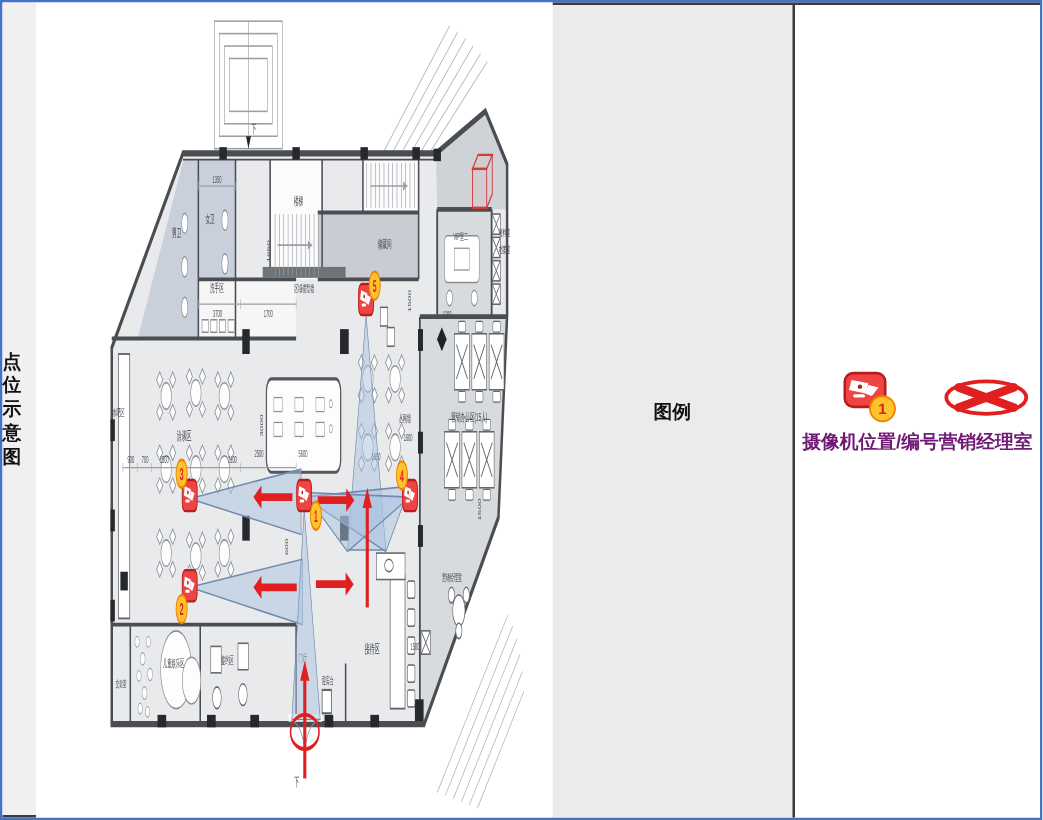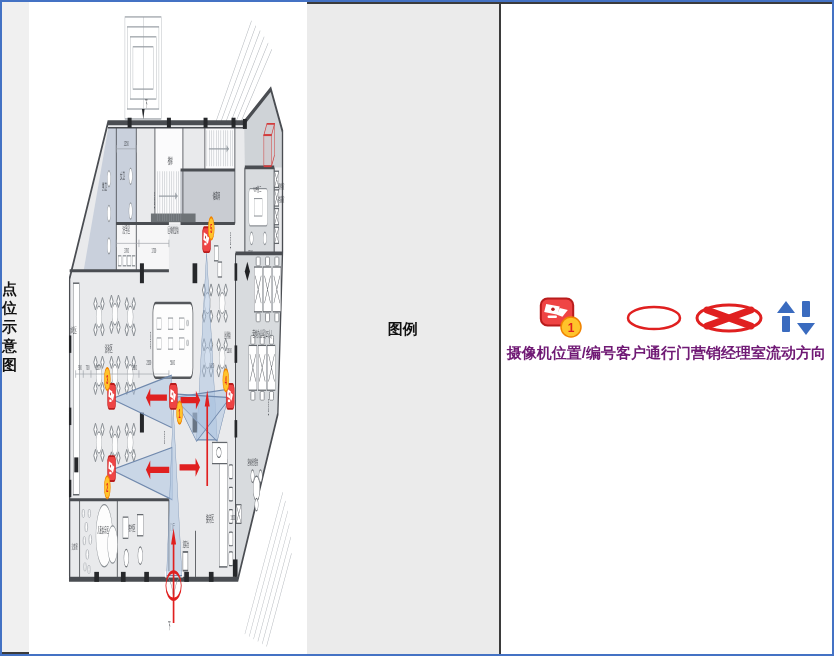--- a/index.html
+++ b/index.html
@@ -344,49 +344,28 @@
               <rect x="-7" y="2.5" width="7" height="2" rx="1" fill="#fff"></rect>
               <circle cx="-3" cy="-2" r="1.3" fill="#b91c1c"></circle>
             </g>
             <circle cx="34" cy="31" r="10" fill="#ffc32b" stroke="#f08300" stroke-width="1.5"></circle>
             <text x="34" y="35.5" text-anchor="middle" font-size="12" font-weight="bold" fill="#e02020">1</text>
           </svg>
         </div>
         <div class="lbl">摄像机位置/编号</div>
       </div>
 
-      <div class="legend-item">
-        <div class="glyph">
-          <svg width="60" height="30" viewBox="0 0 60 30">
-            <ellipse cx="30" cy="15" rx="26" ry="11" fill="none" stroke="#e02020" stroke-width="2.5"></ellipse>
-          </svg>
-        </div>
-        <div class="lbl">客户通行门</div>
-      </div>
 
       <div class="legend-item">
         <div class="glyph">
           <svg width="74" height="34" viewBox="0 0 74 34">
             <ellipse cx="37" cy="17" rx="32" ry="13" fill="none" stroke="#e02020" stroke-width="3"></ellipse>
             <path d="M15,9 L59,25 M59,9 L15,25" stroke="#e02020" stroke-width="7" stroke-linecap="round" fill="none"></path>
           </svg>
         </div>
         <div class="lbl">营销经理室</div>
       </div>
 
-      <div class="legend-item">
-        <div class="glyph">
-          <svg width="44" height="38" viewBox="0 0 44 38">
-            <g fill="#3a6bbf">
-              <polygon points="12,2 3,14 21,14"></polygon>
-              <rect x="8" y="17" width="8" height="16" rx="1"></rect>
-              <rect x="28" y="2" width="8" height="16" rx="1"></rect>
-              <polygon points="32,36 23,24 41,24"></polygon>
-            </g>
-          </svg>
-        </div>
-        <div class="lbl">流动方向</div>
-      </div>
 
 
     </div>
   </div>
 </div>
 
 </body></html>

